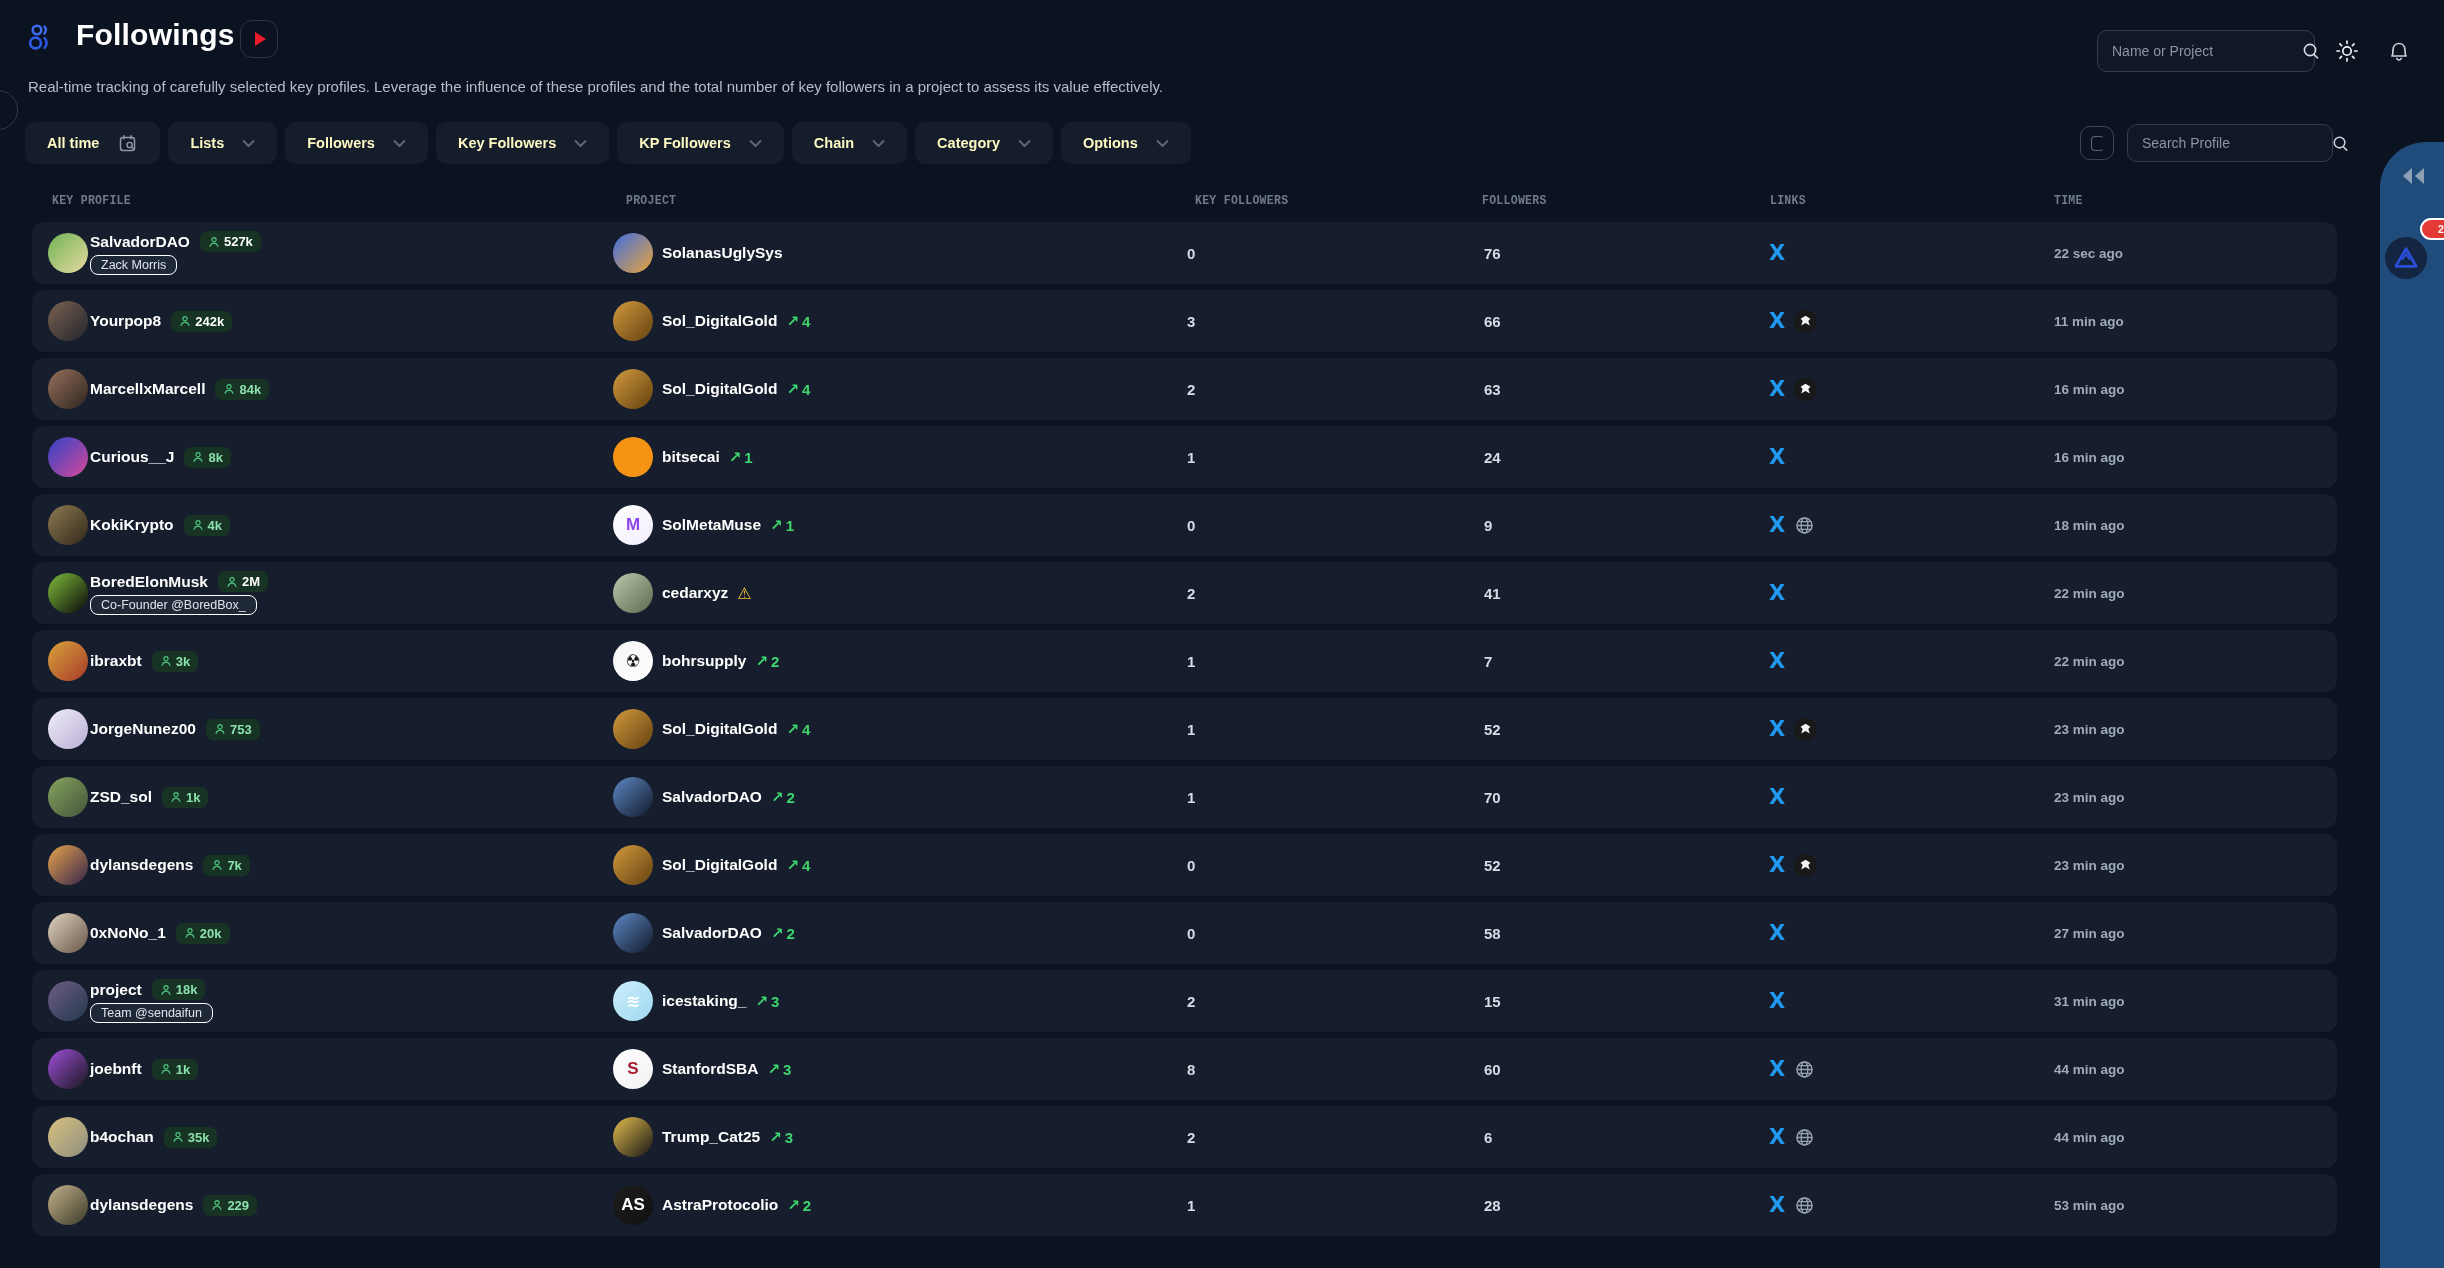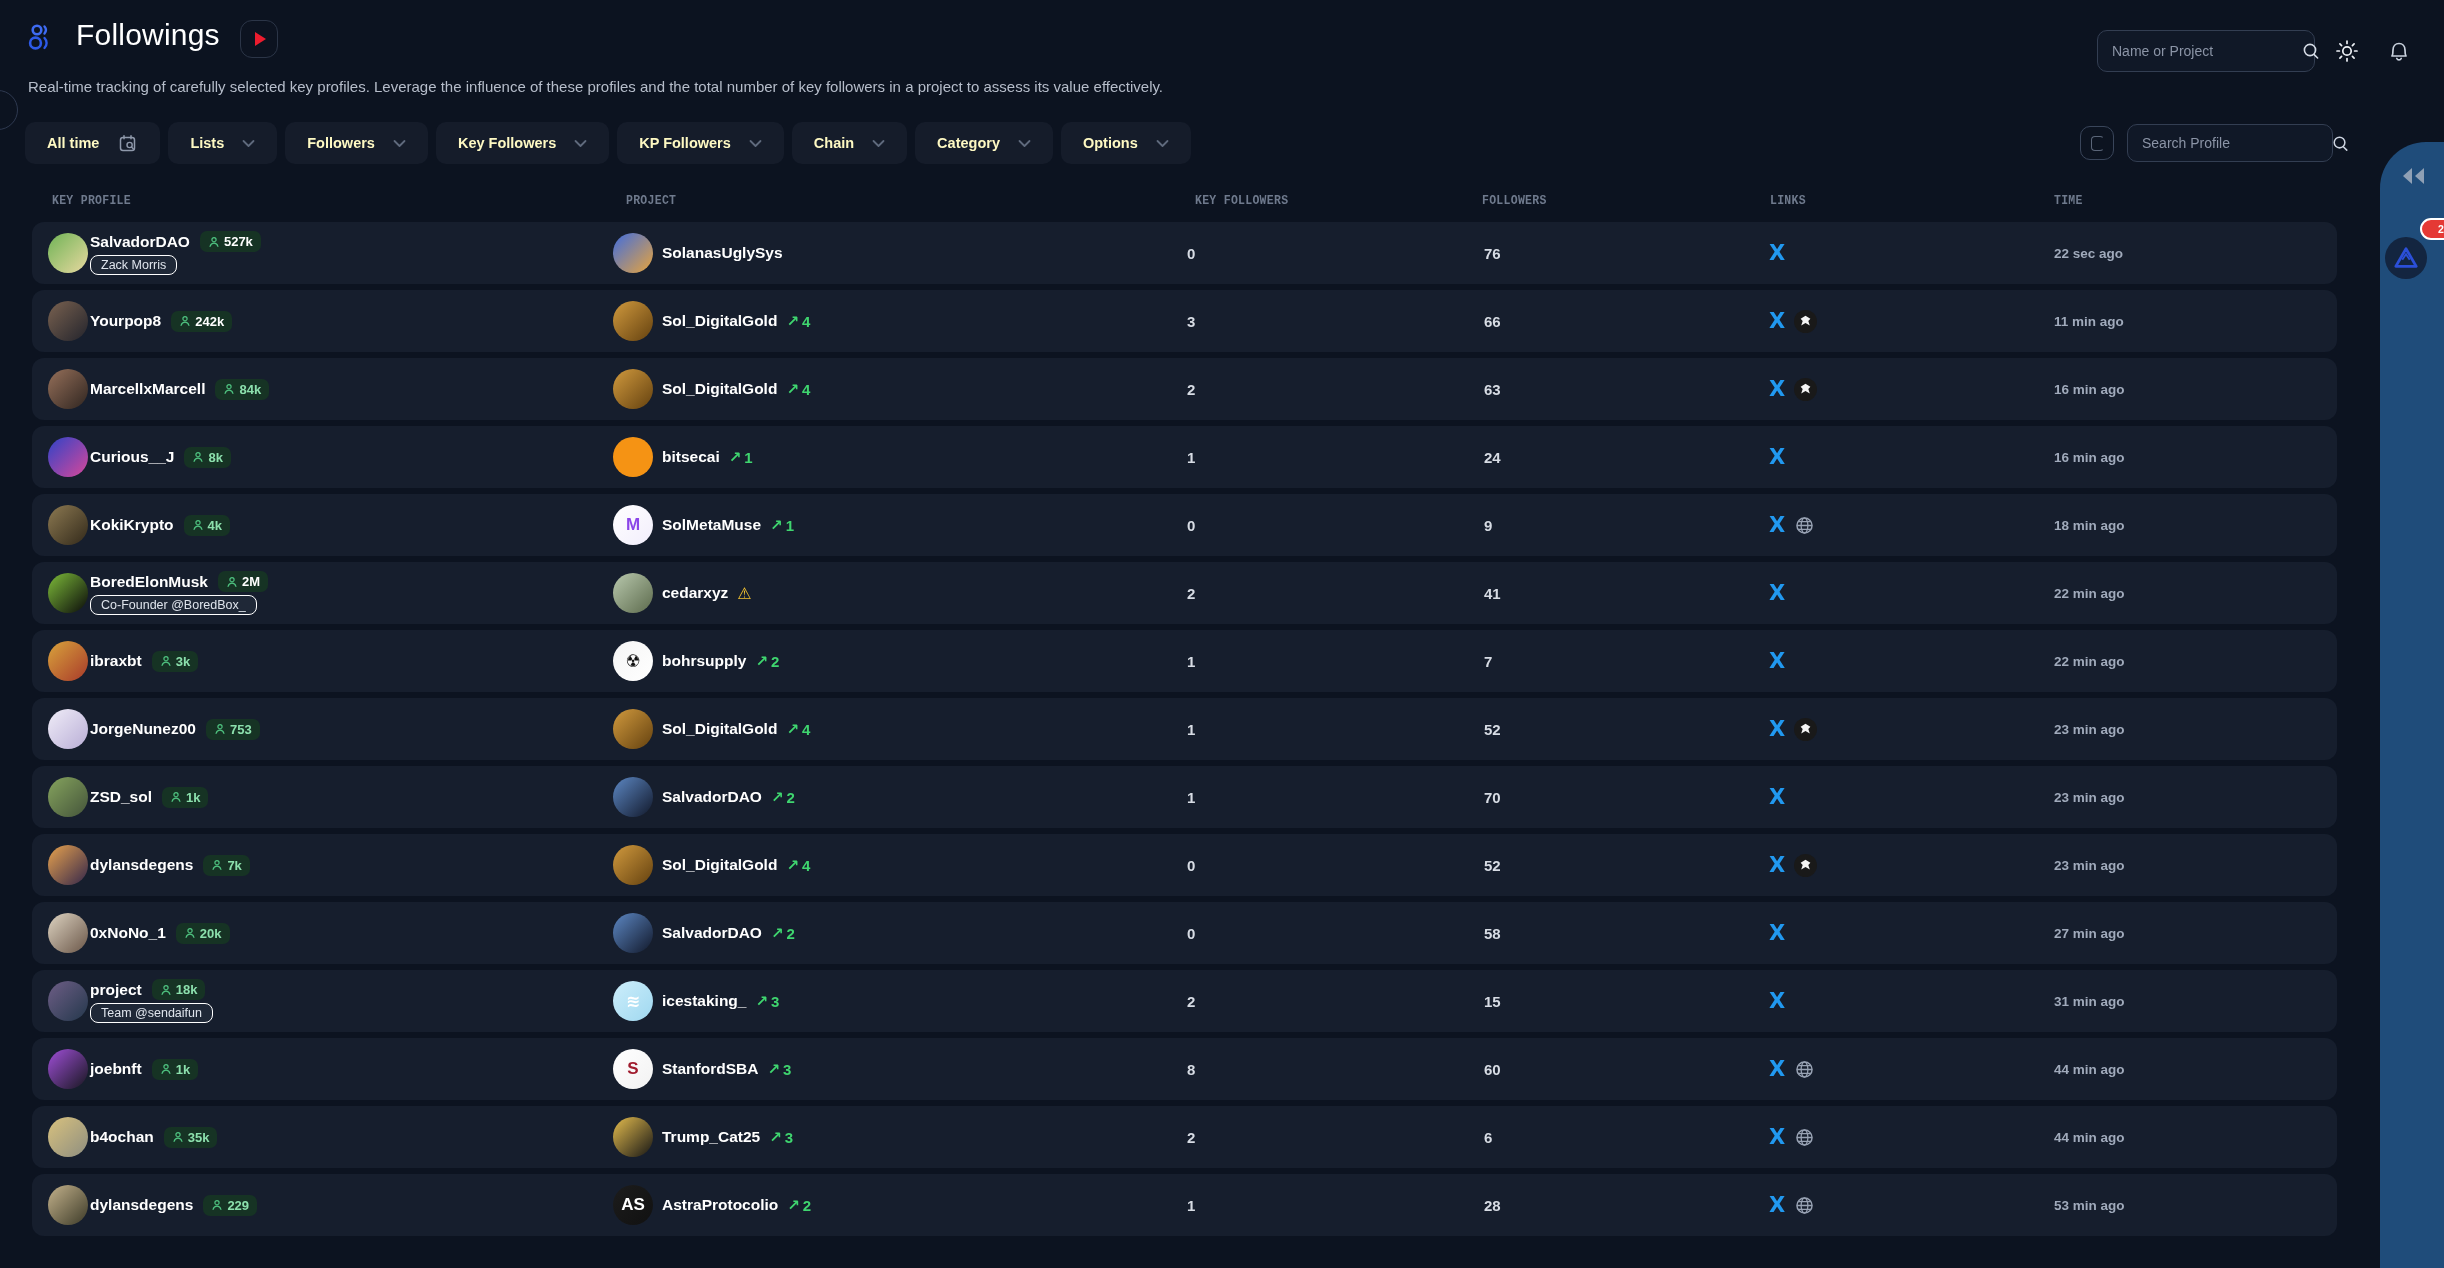--- a/index.html
+++ b/index.html
@@ -1,21 +1,21 @@
 <!DOCTYPE html>
 <html><head>
 <meta charset="utf-8">
 <style>
   * { margin:0; padding:0; box-sizing:border-box; }
   html,body { width:2444px; height:1268px; overflow:hidden; }
   body { background:#0c1320; font-family:"Liberation Sans","DejaVu Sans",sans-serif; color:#fff; position:relative; }
 
   
   .users-icon { position:absolute; left:26px; top:22px; }
-  .page-title { position:absolute; left:76px; top:18px; font-size:30px; font-weight:400; letter-spacing:.2px; color:#fff; }
+  .page-title { position:absolute; left:76px; top:18px; font-size:30px; font-weight:700; letter-spacing:.2px; color:#fff; }
   .play-btn { position:absolute; left:240px; top:20px; width:38px; height:38px; border:1.5px solid #2b3547; border-radius:12px; background:transparent; display:flex; align-items:center; justify-content:center; cursor:pointer; }
   .play-tri { width:0; height:0; border-top:7px solid transparent; border-bottom:7px solid transparent; border-left:11px solid #ec1c2e; margin-left:3px; }
   .subtitle { position:absolute; left:28px; top:78px; font-size:15px; color:#b6bdca; }
 
   .search-box { position:absolute; display:flex; align-items:center; border:1px solid #333e52; border-radius:10px; background:#101827; }
   .search-box input { flex:1; background:transparent; border:none; outline:none; color:#dfe4ec; font-size:14px; font-family:inherit; padding:0 8px 0 14px; }
   .search-box input::placeholder { color:#8b94a6; }
   .sb-top { left:2097px; top:30px; width:218px; height:42px; }
   .sb-filter { left:2127px; top:124px; width:206px; height:38px; }
   .icon-btn { position:absolute; background:transparent; border:none; cursor:pointer; }

